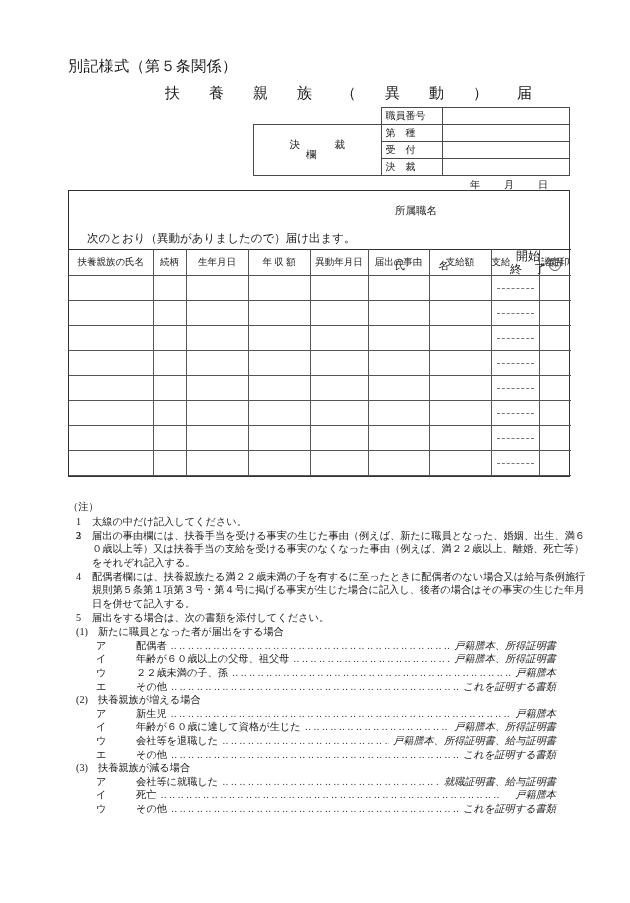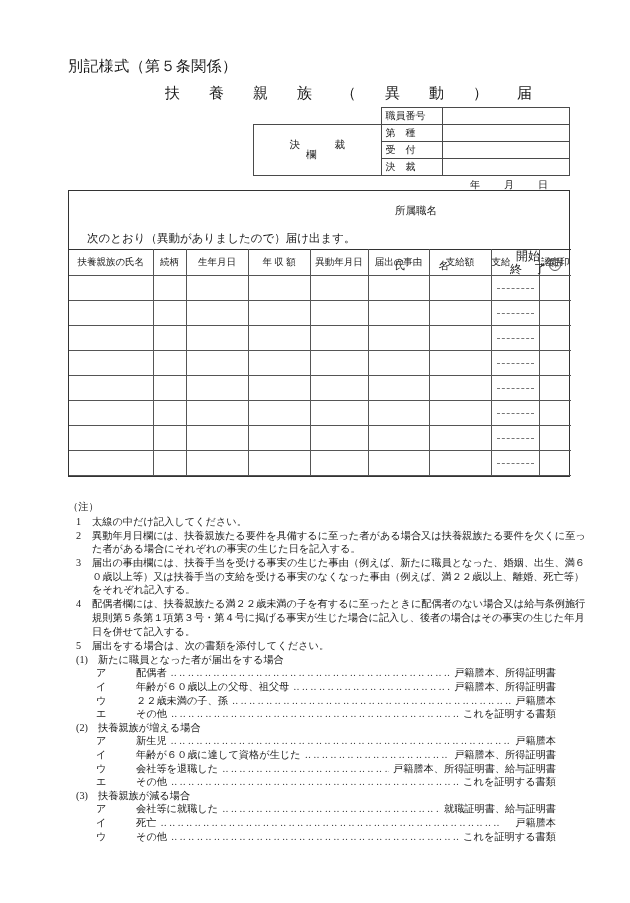--- a/index.html
+++ b/index.html
@@ -274,21 +274,21 @@
   .leafgrid .lterm { white-space: nowrap; padding-left: 20px; }
   .leafgrid .ldots {
     flex: 1;
     overflow: hidden;
     white-space: nowrap;
     letter-spacing: 2.2px;
     color: #333;
     margin: 0 4px;
     font-size: 9.5px;
   }
-  .leafgrid .lval { white-space: nowrap; }
+  .leafgrid .lval { white-space: nowrap; font-style: italic; }
 </style>
 </head>
 <body>
 
 <div class="page">
 
   <div class="form-id">別記様式（第５条関係）</div>
   <div class="doc-title">扶　養　親　族　（　異　動　）　届</div>
 
   <table class="approval">
@@ -456,21 +456,21 @@
           </tr>
         </tbody>
     </table>
 
   </div>
 
   <div class="notes">
     <div class="chu">（注）</div>
     <div>
         <div class="note-item"><span class="num">1</span><span>太線の中だけ記入してください。</span></div>
-        <div class="note-item"><span class="num">2</span><span>異動年月日欄には、扶養親族たる要件を具備するに至った者がある場合又は扶養親族たる要件を欠くに至った者がある場合にそれぞれの事実の生じた日を記入する。</span></div>
+        <div class="note-item"><span class="num">2</span></div>
         <div class="note-item"><span class="num">3</span><span>届出の事由欄には、扶養手当を受ける事実の生じた事由（例えば、新たに職員となった、婚姻、出生、満６０歳以上等）又は扶養手当の支給を受ける事実のなくなった事由（例えば、満２２歳以上、離婚、死亡等）をそれぞれ記入する。</span></div>
         <div class="note-item"><span class="num">4</span><span>配偶者欄には、扶養親族たる満２２歳未満の子を有するに至ったときに配偶者のない場合又は給与条例施行規則第５条第１項第３号・第４号に掲げる事実が生じた場合に記入し、後者の場合はその事実の生じた年月日を併せて記入する。</span></div>
         <div class="note-item"><span class="num">5</span><span>届出をする場合は、次の書類を添付してください。</span></div>
         <div class="sub-item"><span class="num">(1)</span><span>新たに職員となった者が届出をする場合</span></div>
         <div class="leaf"><span class="num">ア</span><span class="leafgrid">
             <span class="lterm">配偶者</span>
             <span class="ldots">‥‥‥‥‥‥‥‥‥‥‥‥‥‥‥‥‥‥‥‥‥‥‥‥‥‥‥‥‥‥‥‥‥‥‥‥‥‥‥‥</span>
             <span class="lval">戸籍謄本、所得証明書</span>
           </span></div>
         <div class="leaf"><span class="num">イ</span><span class="leafgrid">

